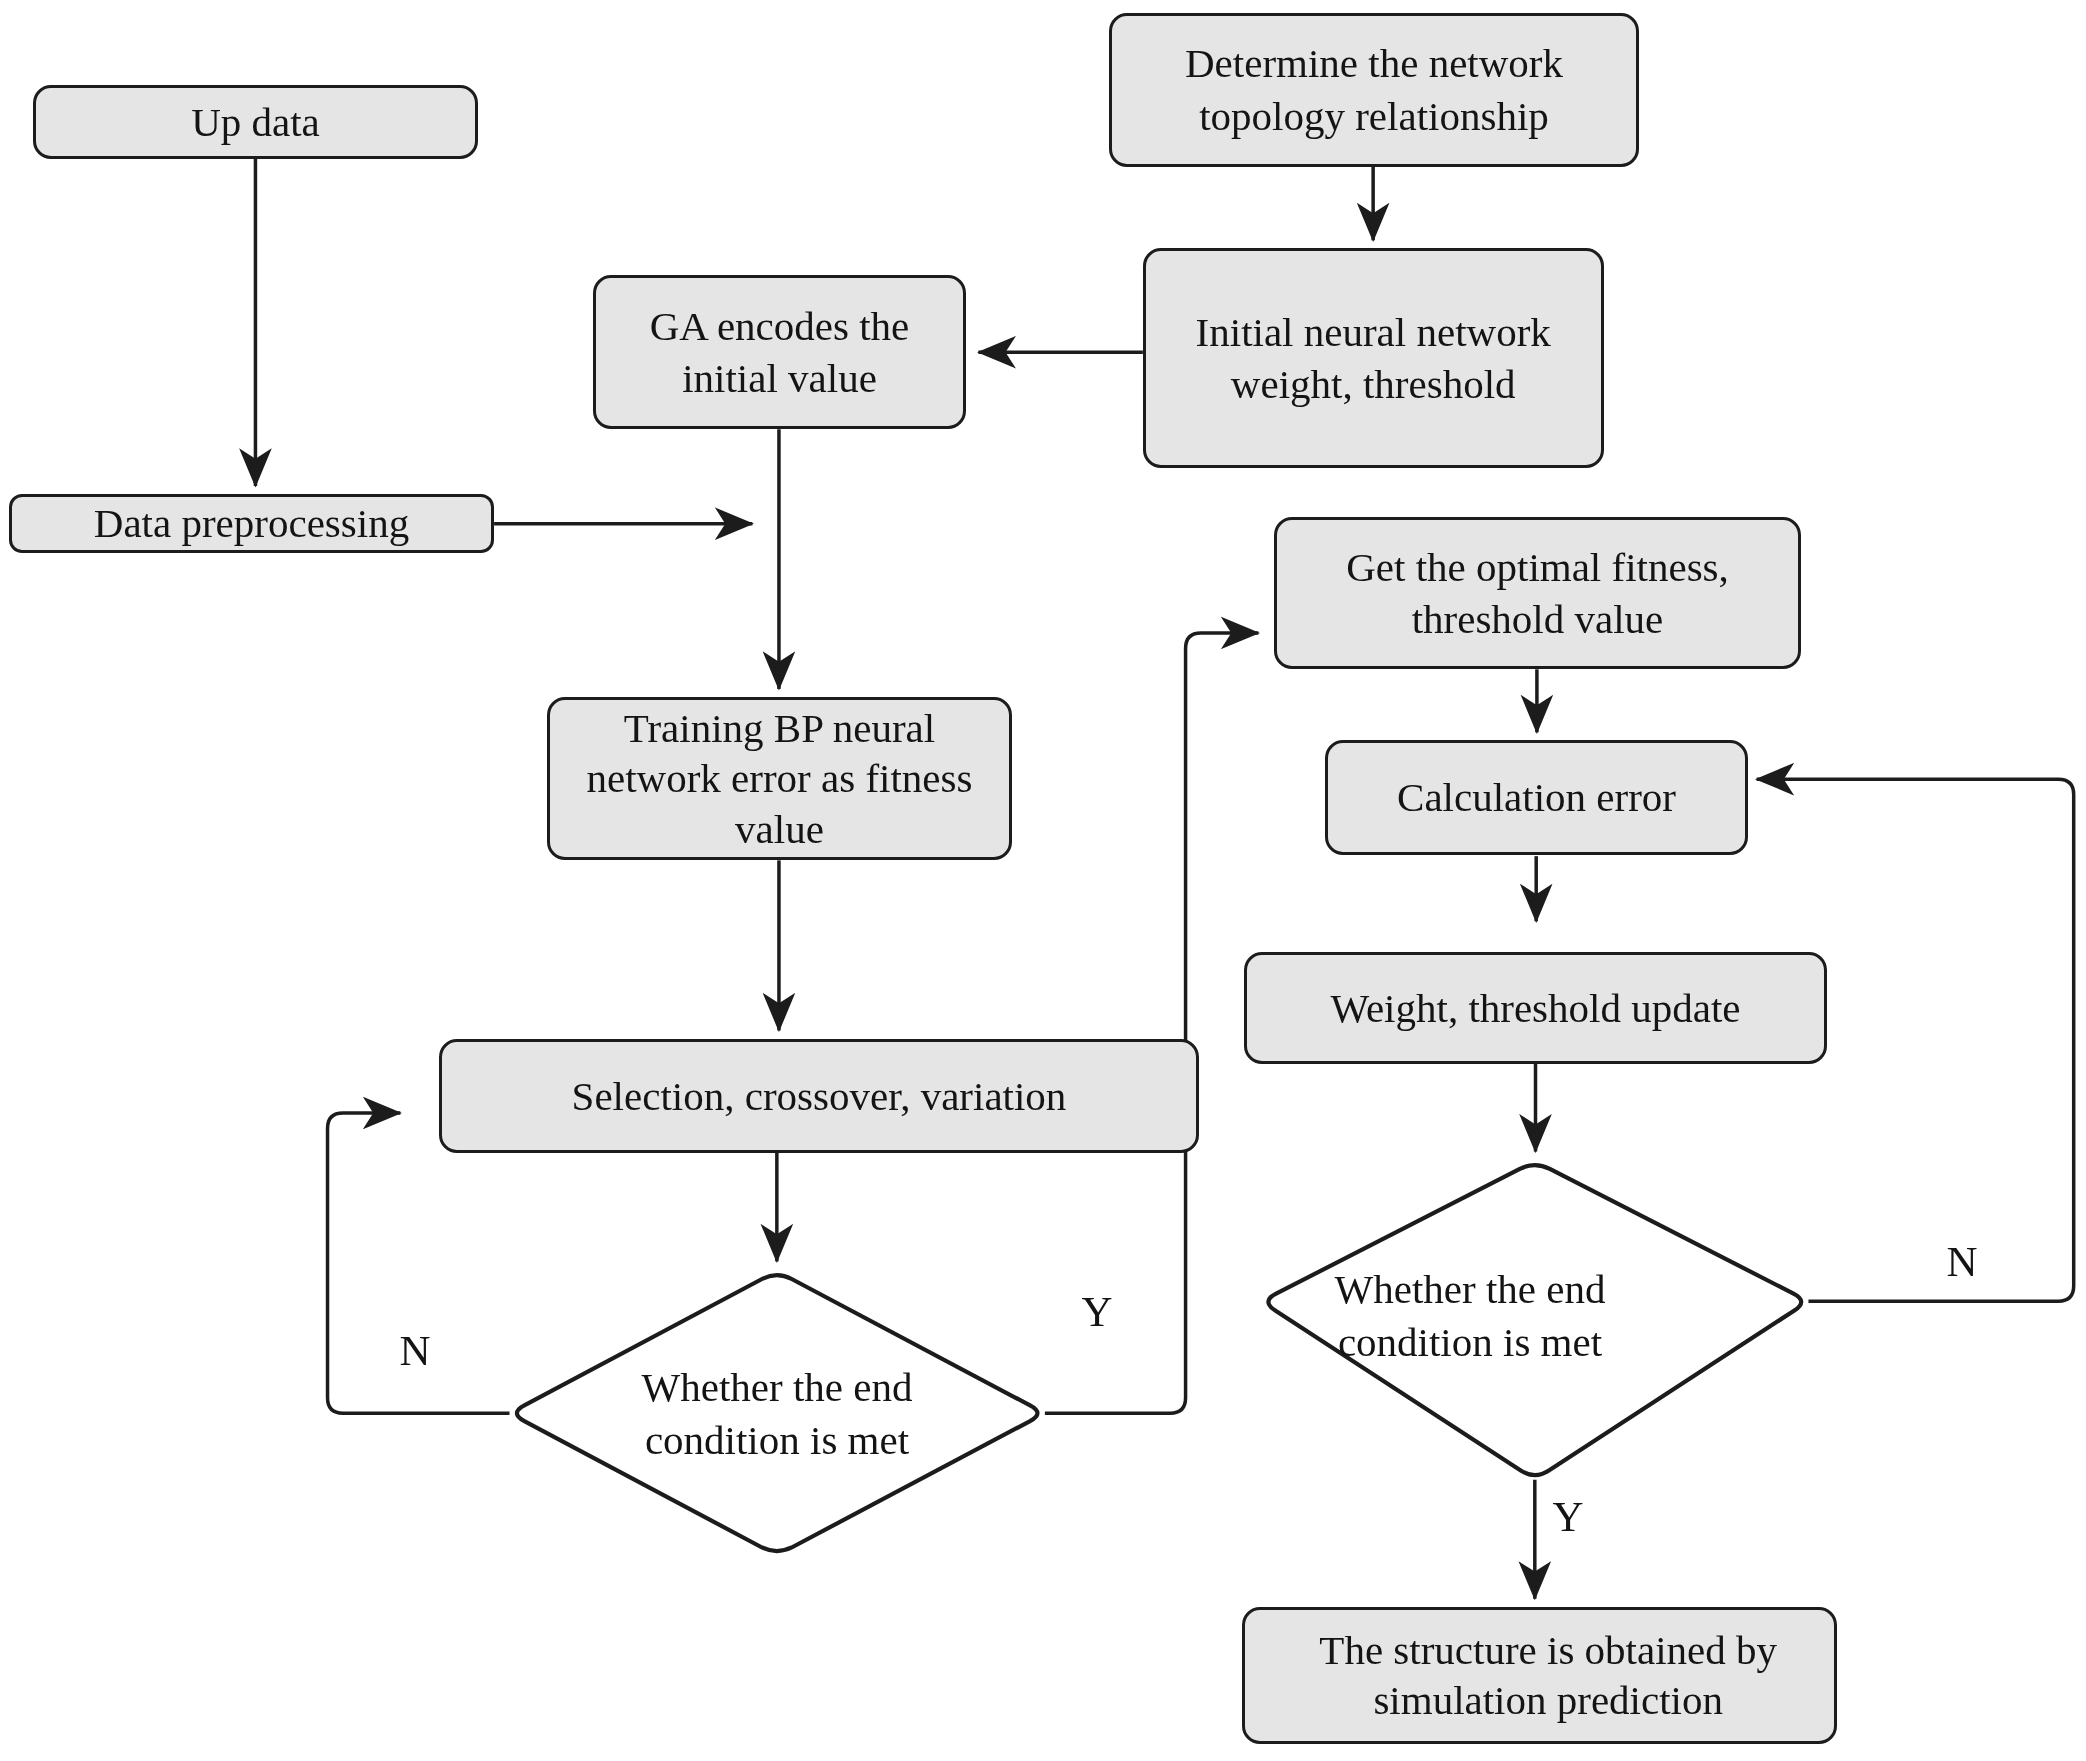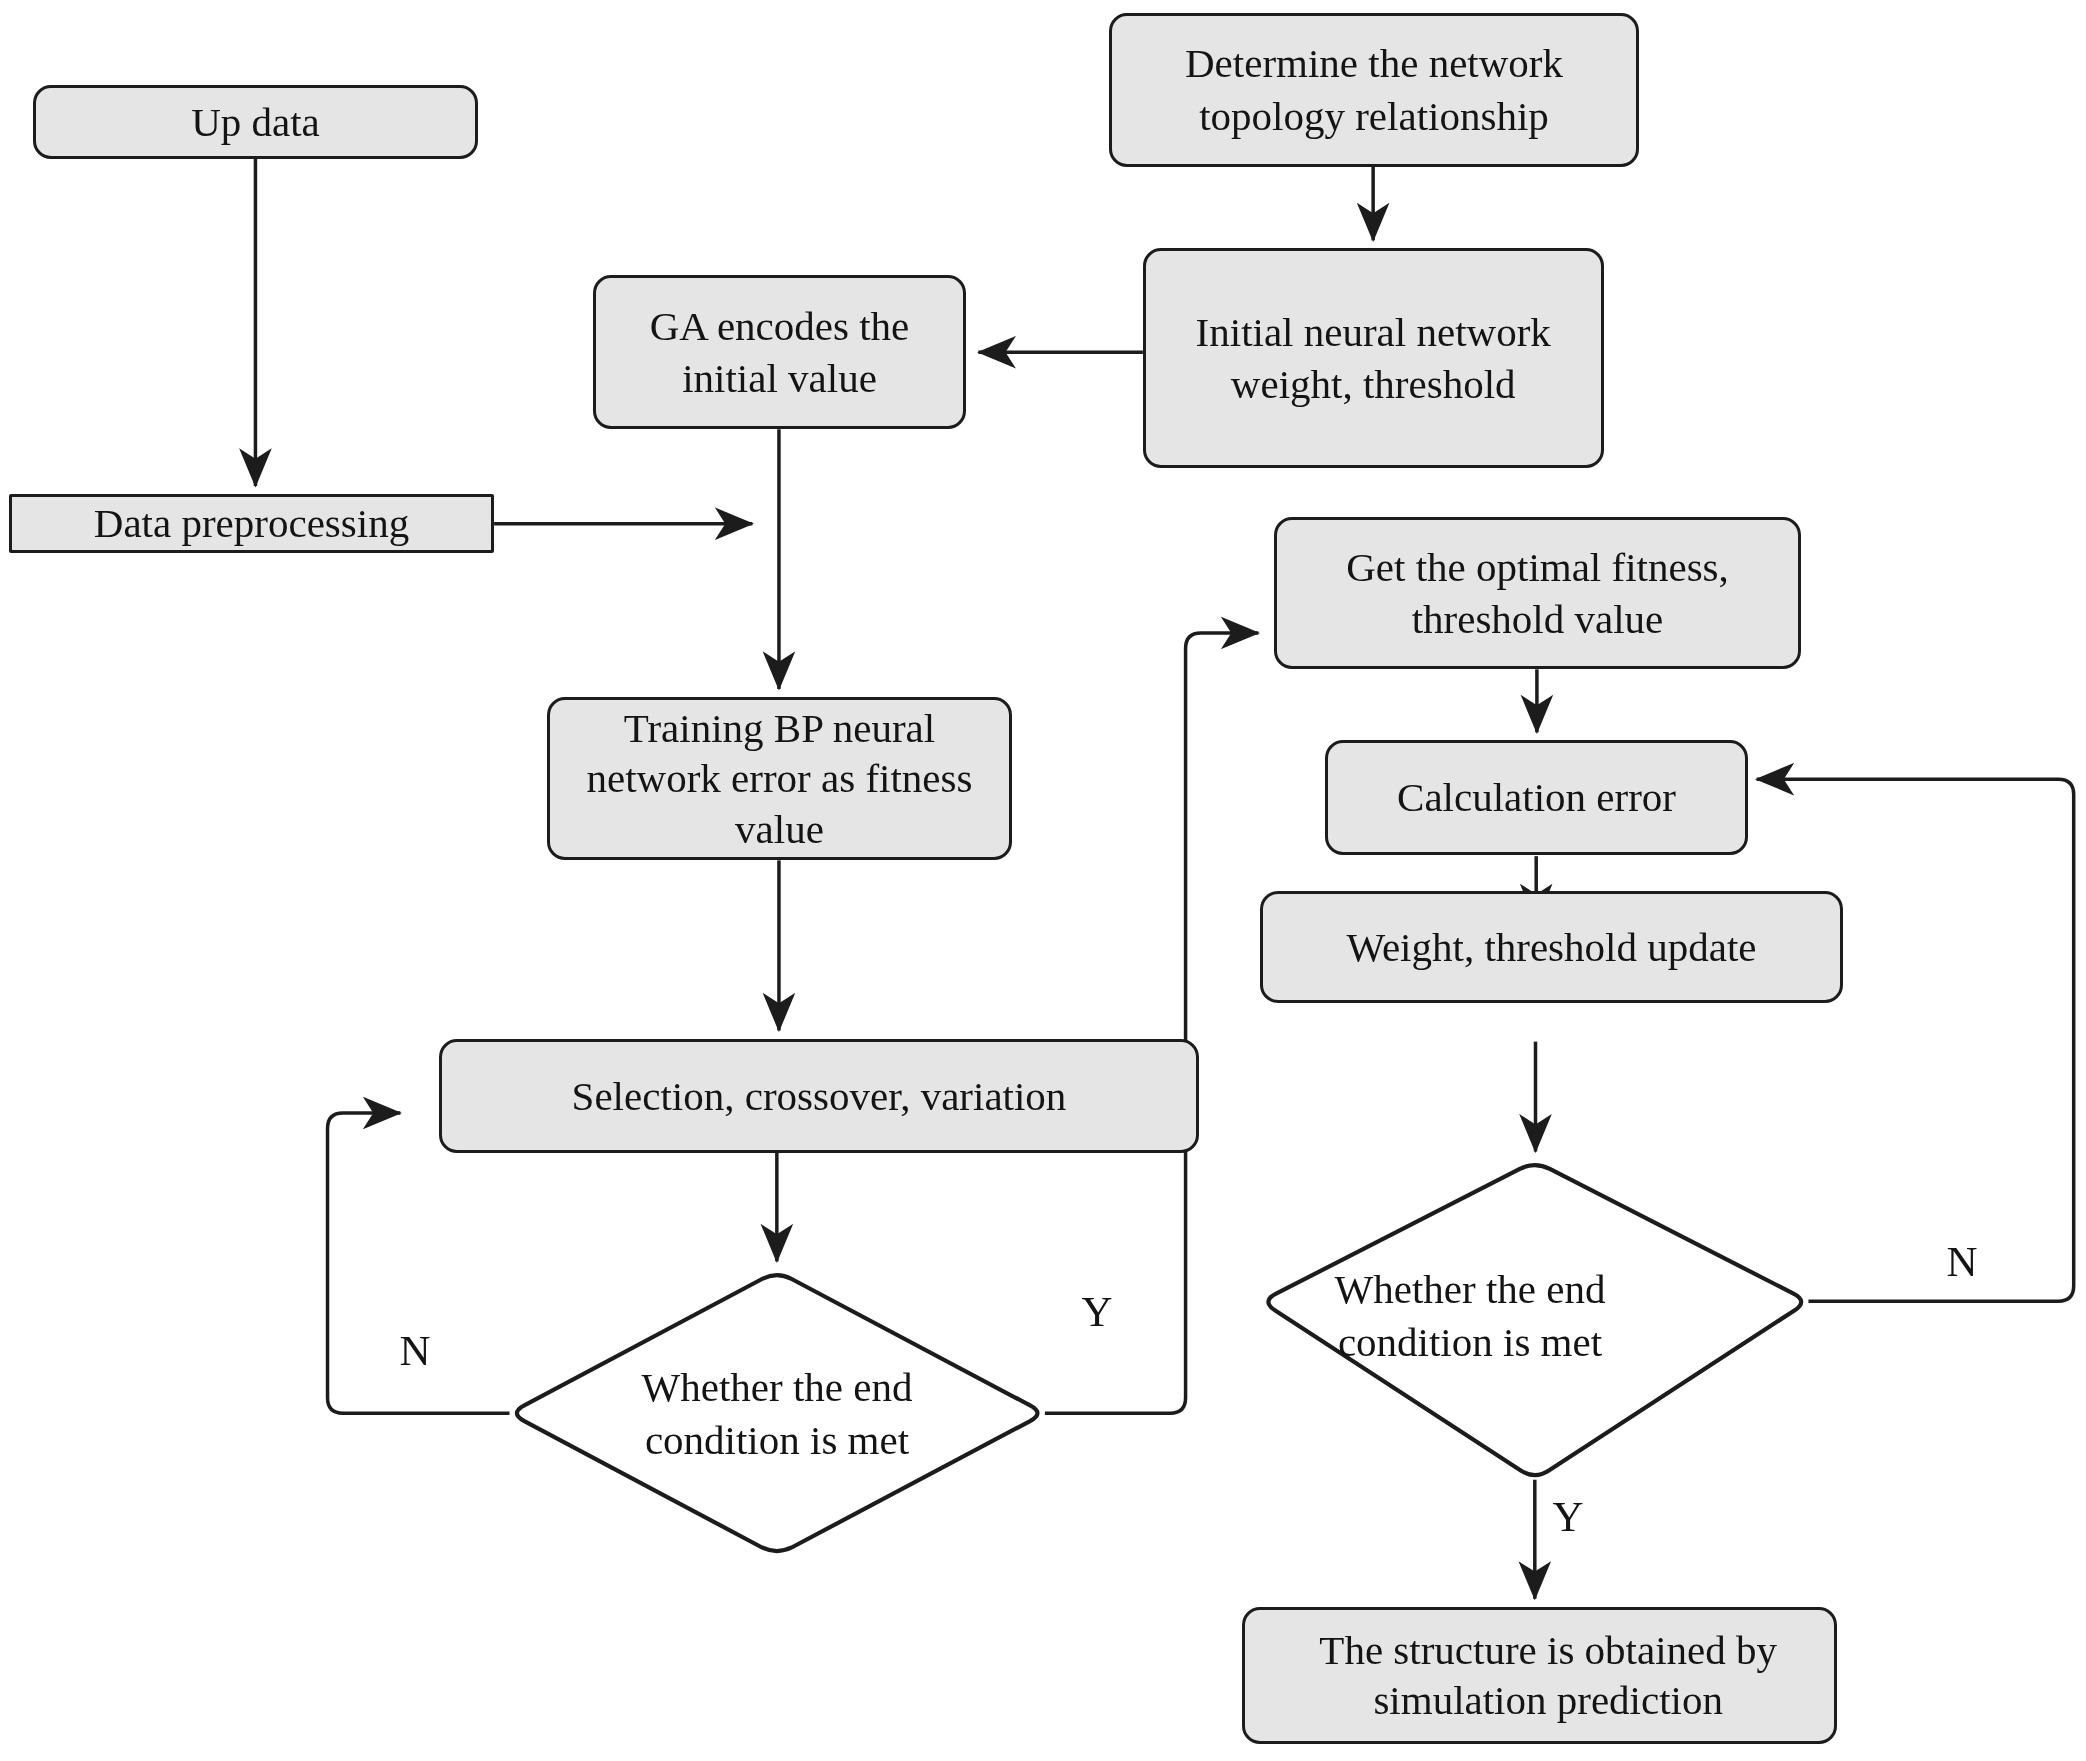--- a/index.html
+++ b/index.html
@@ -93,37 +93,37 @@
   </div>
 
   <div class="node" style="left:1143px;top:248px;width:461px;height:220px;padding-left:12px;">
     <span>Initial neural network weight, threshold</span>
   </div>
 
   <div class="node" style="left:593px;top:275px;width:373px;height:154px;">
     <span>GA encodes the initial value</span>
   </div>
 
-  <div class="node" style="left:9px;top:494px;width:485px;height:59px;line-height:1.05;border-radius:2px;">
+  <div class="node" style="left:9px;top:494px;width:485px;height:59px;line-height:1.05;border-radius:13px;">
     <span>Data preprocessing</span>
   </div>
 
   <div class="node" style="left:1274px;top:517px;width:527px;height:152px;">
     <span>Get the optimal fitness, threshold value</span>
   </div>
 
   <div class="node" style="left:547px;top:697px;width:465px;height:163px;line-height:1.22;">
     <span>Training BP neural network error as fitness value</span>
   </div>
 
   <div class="node" style="left:1325px;top:740px;width:423px;height:115px;">
     <span>Calculation error</span>
   </div>
 
-  <div class="node" style="left:1244px;top:891px;width:583px;height:112px;margin-left:16px;">
+  <div class="node" style="left:1244px;top:952px;width:583px;height:112px;">
     <span>Weight, threshold update</span>
   </div>
 
   <div class="node" style="left:439px;top:1039px;width:760px;height:114px;">
     <span>Selection, crossover, variation</span>
   </div>
 
   <div class="node" style="left:1242px;top:1607px;width:595px;height:137px;line-height:1.2;padding-left:30px;">
     <span>The structure is obtained by simulation prediction</span>
   </div>

